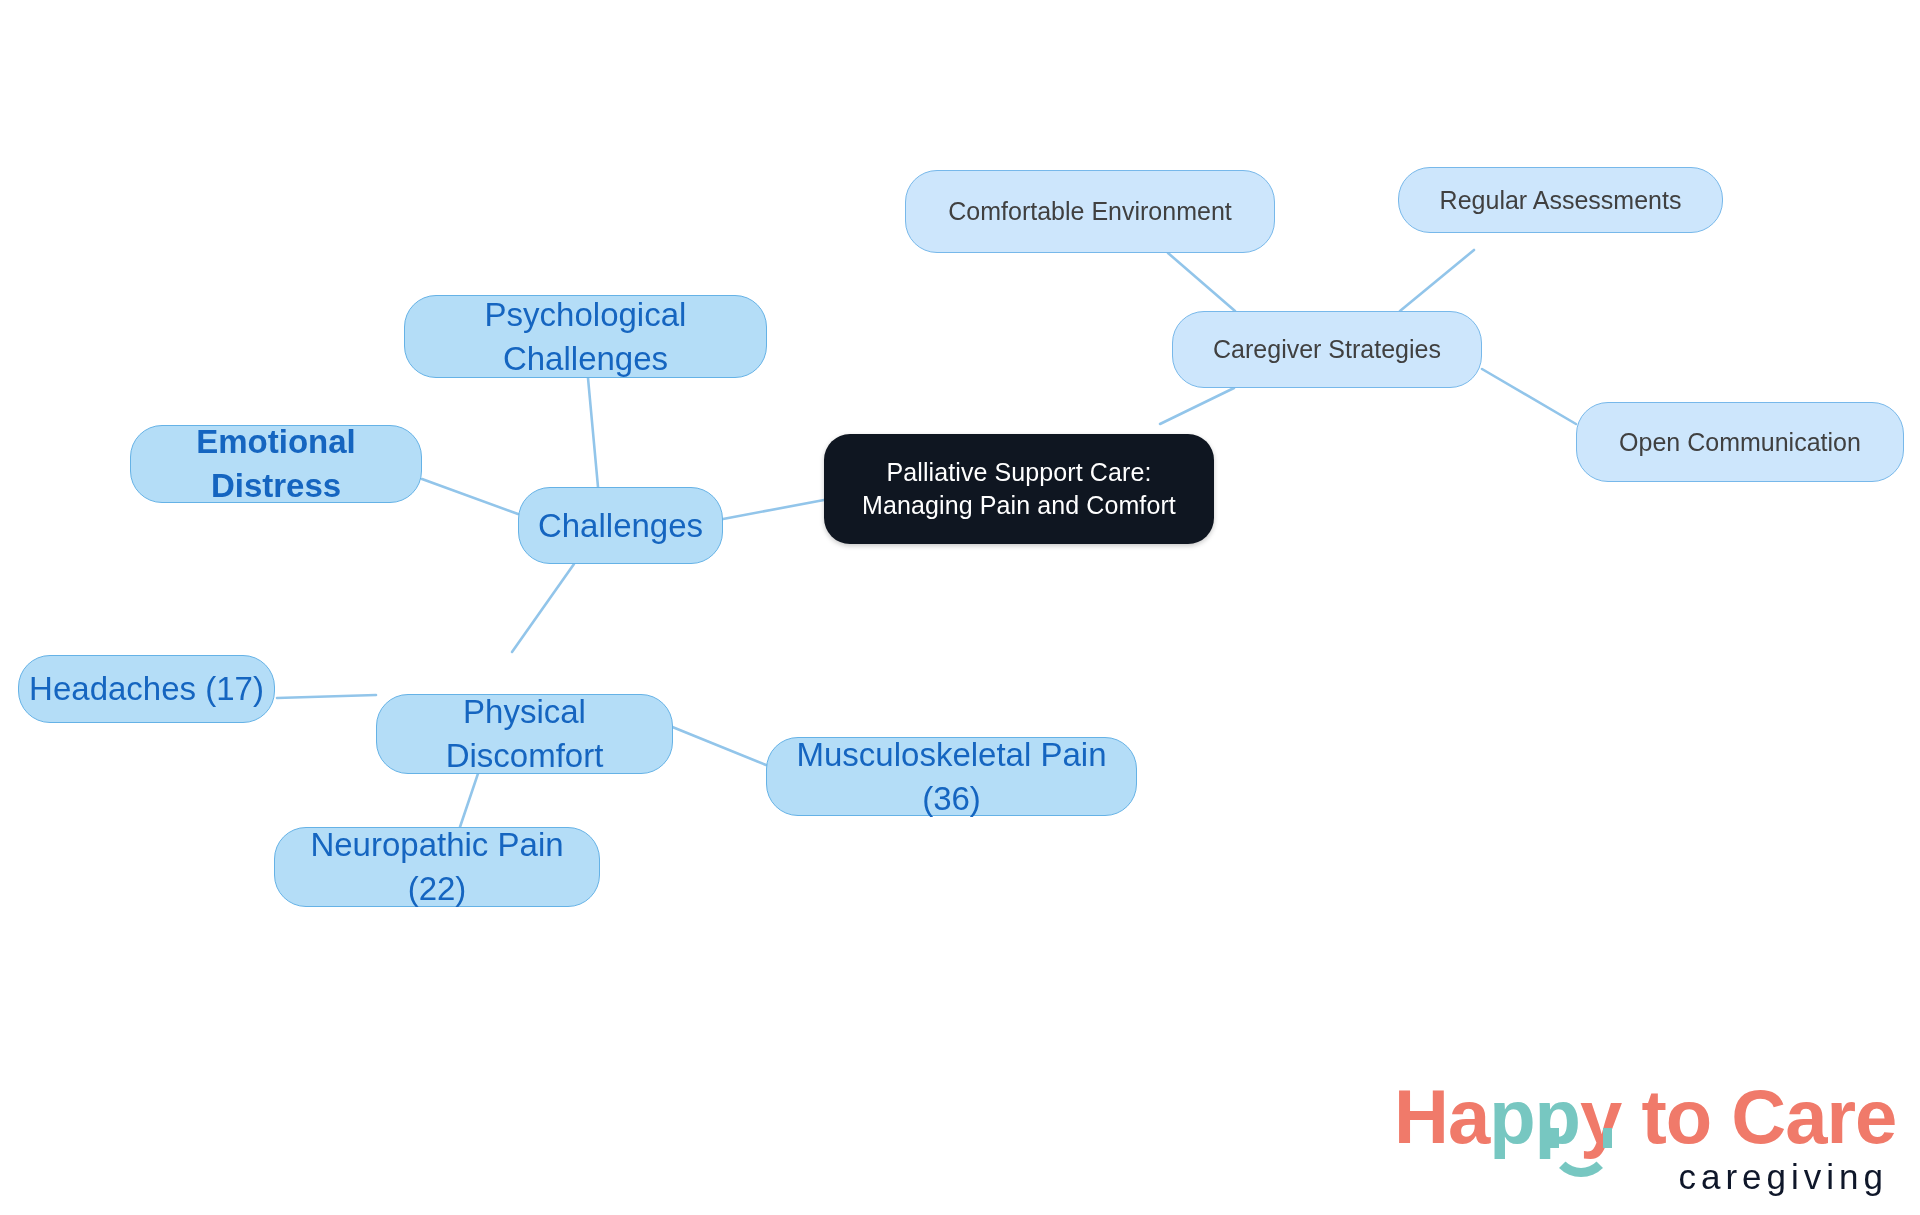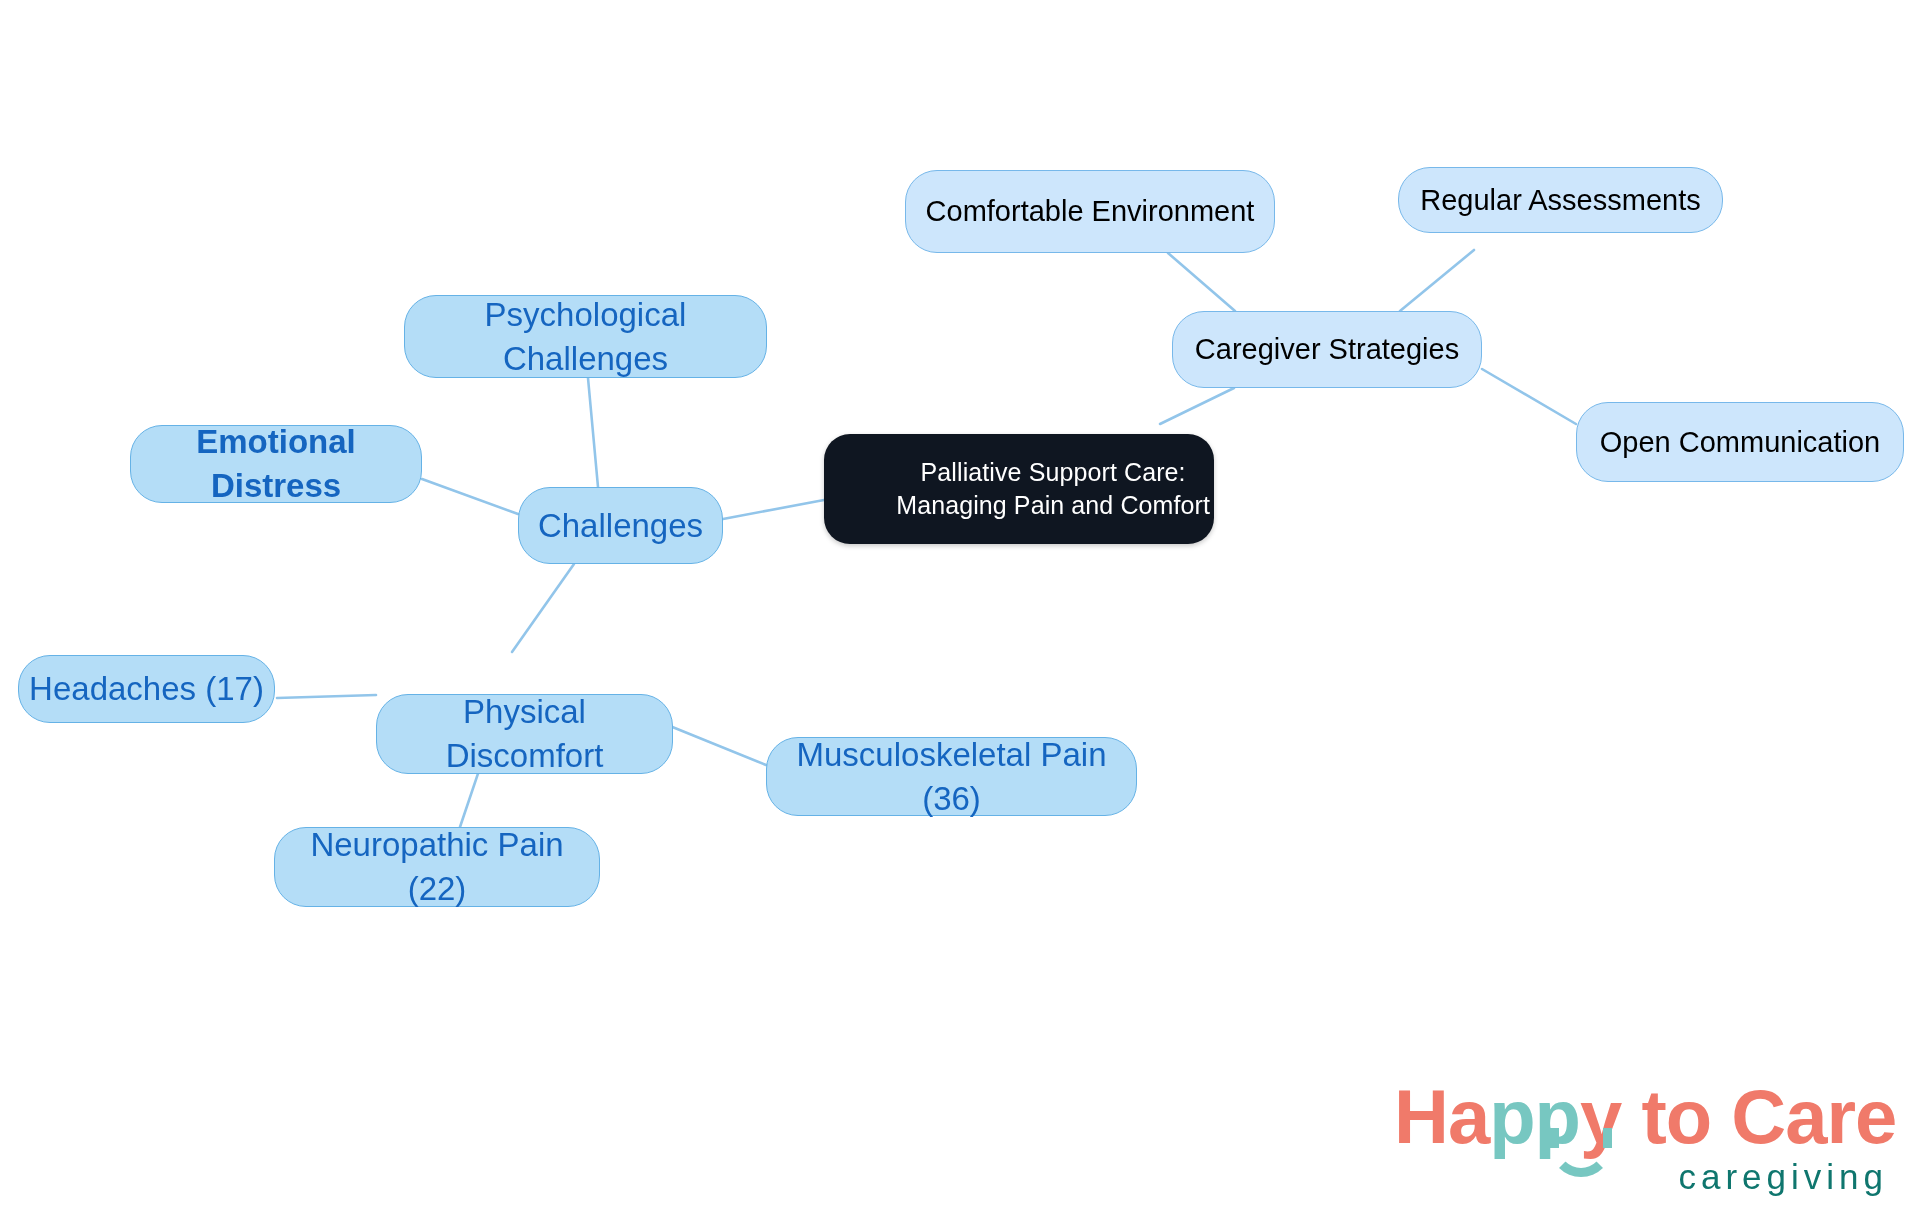--- a/index.html
+++ b/index.html
@@ -39,33 +39,32 @@
   .node.branch {
     background: #b4ddf7;
     border: 1.6px solid #65b2e6;
     color: #1565c0;
     font-size: 33px;
     border-radius: 32px;
   }
   .node.leaf-right {
     background: #cde6fc;
     border: 1.6px solid #77b8ea;
-    color: #000000;
-    font-size: 29px;
+    color: #404040;
+    font-size: 25px;
     border-radius: 32px;
   }
   .node.root {
     background: #0f1621;
     color: #ffffff;
     font-size: 25px;
     border-radius: 26px;
     border: none;
     box-shadow: 0 2px 5px rgba(0,0,0,0.22);
     letter-spacing: 0.1px;
-    justify-content: flex-end;
   }
   .node-label {
     display: block;
     padding: 0 4px;
   }
 
   
   #logo {
     position: absolute;
     right: 26px;
@@ -110,21 +109,21 @@
     background: #77c7c1;
   }
   .logo-smile::before { left: -9px; }
   .logo-smile::after { right: -9px; }
   .logo-sub {
     position: absolute;
     right: 6px;
     top: 84px;
     font-size: 35px;
     letter-spacing: 5px;
-    color: #0f766e;
+    color: #0f172a;
     white-space: nowrap;
   }
 </style>
 </head>
 <body>
 
 <div id="canvas">
 
   <svg id="edges" viewBox="0 0 1920 1215" preserveAspectRatio="none">
       <line x1="824" y1="500" x2="723" y2="519" stroke="#92c5ea" stroke-width="2.6" stroke-linecap="round"></line>

